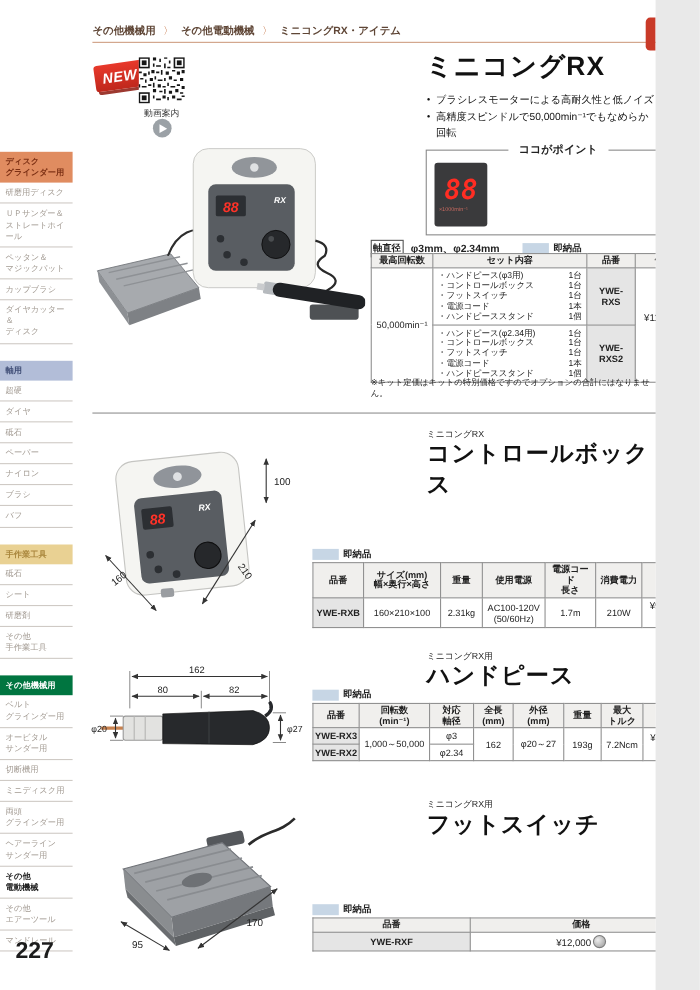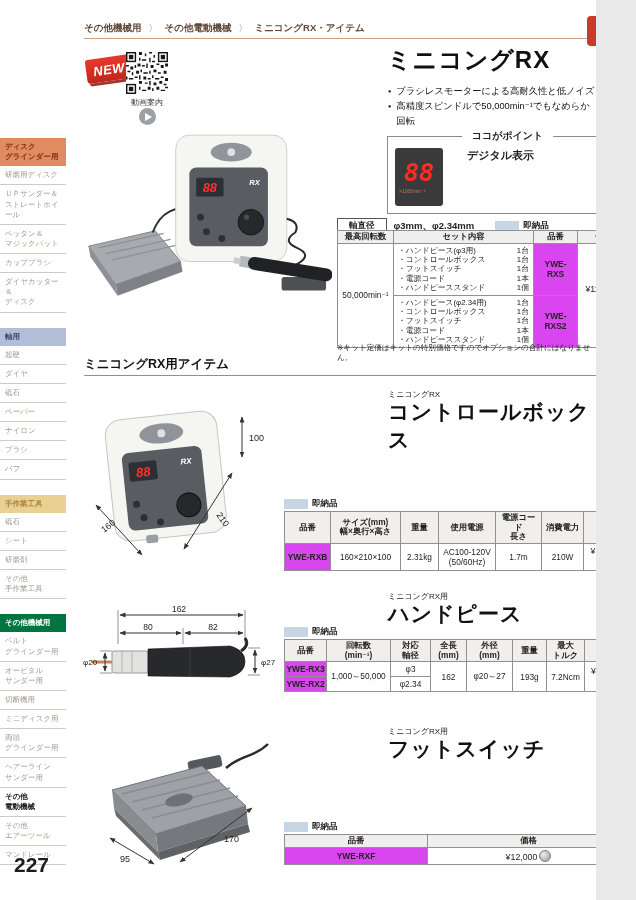--- a/index.html
+++ b/index.html
@@ -48,31 +48,31 @@
     padding:0 10px;font-size:10px;font-weight:bold;white-space:nowrap}
   .pb-display{width:48px;height:58px;background:#3a3a3c;border-radius:3px;flex:none;
     display:flex;flex-direction:column;align-items:center;justify-content:center}
   .pb-digits{color:#ff2d23;font-size:25px;font-weight:bold;font-style:italic;line-height:1;
     font-family:"DejaVu Sans Mono",monospace}
   .pb-unit{color:#c96a60;font-size:5px;margin-top:3px;align-self:flex-start;padding-left:4px}
   .pb-head{font-size:11px;font-weight:bold;margin:0 0 4px 0}
   .pb-body{font-size:9.2px;line-height:1.5;color:#222}
 
   .shaft-row{left:337px;top:218px;display:flex;align-items:center;gap:7px}
-  .shaft-label{border:1px solid #555;font-size:8.5px;font-weight:bold;padding:1px 11px}
+  .shaft-label{border:1px solid #555;font-size:8.5px;font-weight:bold;padding:1px 1px}
   .shaft-value{font-size:9.5px;font-weight:bold}
   .stock{display:flex;align-items:center;gap:4px;font-size:8.5px;font-weight:bold;color:#222}
   .stock .sw{width:24px;height:10px;background:#c7d6e5}
 
   
   table{border-collapse:collapse;table-layout:fixed}
   th,td{border:1px solid #919191;padding:1px 2px;text-align:center;vertical-align:middle}
   th{background:#f0efed;font-weight:bold;font-size:8.3px;line-height:1.15;white-space:pre-line}
   td{font-size:8.3px}
-  .code-cell{background:#d946ef;font-weight:bold;font-size:8.4px}
+  .code-cell{background:#e5e5e5;font-weight:bold;font-size:8.4px}
   .badge{display:inline-block;width:10px;height:10px;border-radius:50%;
     background:radial-gradient(circle at 35% 35%,#eee,#989898);border:1px solid #7c7c7c;vertical-align:-2px;margin-left:2px}
   .kit-table{left:337px;top:230px;width:292px}
   .kit-table .set-cell{padding:2px 4px;text-align:left}
   .sl{display:flex;justify-content:space-between;font-size:7.8px;line-height:9.4px}
   .kt-speed{font-size:8.4px}
   .price-cell{font-size:8.8px}
   .note{left:337px;top:343px;font-size:7.6px;color:#222}
 
   .items-heading{left:84px;top:356px;font-size:12.5px;font-weight:bold;color:#111}
@@ -210,21 +210,20 @@
     <div class="bullet">高精度スピンドルで50,000min⁻¹でもなめらか回転</div>
   </div>
 
   <div class="abs point-box">
     <span class="point-title">ココがポイント</span>
     <div class="pb-display">
       <span class="pb-digits">88</span>
       <span class="pb-unit">×1000min⁻¹</span>
     </div>
     <div>
-      <div class="pb-head">デジタル表示</div>
     </div>
   </div>
 
   <div class="abs shaft-row">
     <span class="shaft-label">軸直径</span>
     <span class="shaft-value">φ3mm、φ2.34mm</span>
     <span class="stock" style="margin-left:14px">
       <span class="sw"></span>
       <span>即納品</span>
     </span>
@@ -295,21 +294,20 @@
               <span>・ハンドピーススタンド</span>
               <span>1個</span>
             </div>
       </td>
       <td class="code-cell">YWE-RXS2</td>
     </tr>
   </tbody>
     </table>
   <div class="abs note">※キット定価はキットの特別価格ですのでオプションの合計にはなりません。</div>
 
-  <div class="abs items-heading">ミニコングRX用アイテム</div>
   <div class="abs items-line"></div>
 
   <svg class="abs" style="left:82px;top:383px" width="190" height="185" viewBox="0 0 190 185">
     <defs>
       <marker id="cbA" markerWidth="7" markerHeight="7" refX="5.5" refY="2.5" orient="auto-start-reverse">
         <path d="M0,0 L6,2.5 L0,5 z" fill="#333"></path>
       </marker>
     </defs>
     <g transform="rotate(-6 85 95)">
       <rect x="28" y="32" width="112" height="122" rx="16" fill="#f5f5f2" stroke="#c5c5c2"></rect>

